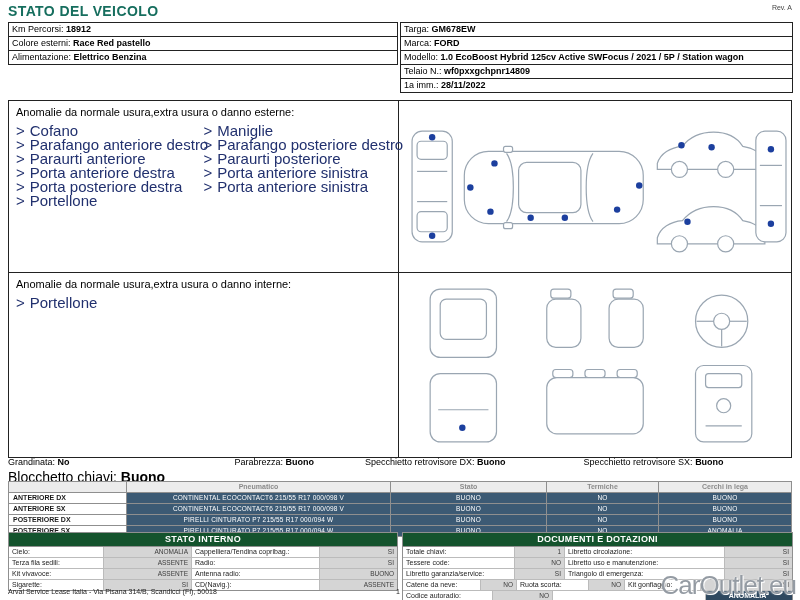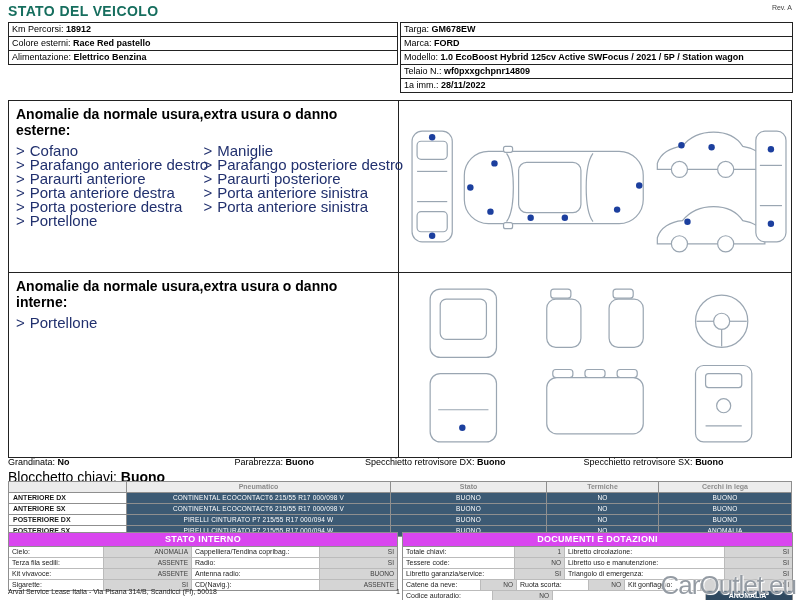--- a/index.html
+++ b/index.html
@@ -22,21 +22,21 @@
   .info-row:last-child{border-bottom:none}
   .info-row .lbl{font-weight:normal}
   .info-row .val{font-weight:bold}
 
   
   .main-box{left:8px;top:100px;width:782px;height:356px;border:1px solid #222;
     display:grid;grid-template-columns:390px 1fr;grid-template-rows:172px 1fr}
   .cell-text{border-right:1px solid #222;padding:5px 7px;box-sizing:border-box}
   .bline{border-bottom:1px solid #222}
   .cell-diagram{display:flex;align-items:center;justify-content:center;overflow:hidden}
-  .dmg-title{font-size:14px;font-weight:bold;margin-bottom:6px}
+  .dmg-title{font-size:11px;font-weight:normal;margin-bottom:6px}
   .dmg-cols{display:flex}
   .dmg-col{width:50%}
   .dmg-item{font-size:15px;color:#21306e;line-height:14px;white-space:nowrap}
   .dmg-item .b{margin-right:5px}
 
   
   #cond1{left:8px;top:457px;font-size:9px;white-space:nowrap}
   #cond2{left:8px;top:469px;font-size:14px}
   .cond{display:inline-block}
   .cond b{font-weight:bold}
@@ -48,21 +48,21 @@
     overflow:hidden;text-align:center;white-space:nowrap}
   .tyre-row .tyre-cell:last-child{border-right:none}
   .tyre-head{background:#ececec;color:#8b8b8b;font-weight:bold;font-size:7px}
   .tyre-pos{text-align:left;padding-left:4px;font-weight:bold;font-size:7px;color:#1a1a1a;background:#fff}
   .tyre-dark{background:#3c5a74;color:#fff;font-size:6.5px;letter-spacing:.2px}
 
   
   .panel{position:absolute;top:532px;border:1px solid #8f8f8f;background:#fff}
   #interno{left:8px;width:388px}
   #documenti{left:402px;width:389px}
-  .panel-head{background:#d946ef;color:#fff;font-weight:bold;font-size:9px;text-align:center;
+  .panel-head{background:#14532d;color:#fff;font-weight:bold;font-size:9px;text-align:center;
     height:13px;line-height:13px;border-bottom:1px solid #8f8f8f;letter-spacing:.3px}
   .kv-row{display:grid;height:10px;line-height:10px;font-size:7px;border-bottom:1px solid #bbb}
   .kv-row:last-child{border-bottom:none}
   .kv-label{padding-left:3px;color:#222;border-right:1px solid #bbb;overflow:hidden;white-space:nowrap}
   .kv-value{background:#d5d5d5;color:#3c3c3c;text-align:right;padding-right:3px;border-right:1px solid #bbb;
     font-size:6.5px;overflow:hidden;white-space:nowrap}
   .kv-row > div:last-child{border-right:none}
   .kv-fill{background:#fff}
   .kv-value.dark{background:#2f4960;color:#fff;text-align:center;font-weight:bold;font-size:7px}
   .cols-a{grid-template-columns:95px 88px 128px 1fr}

